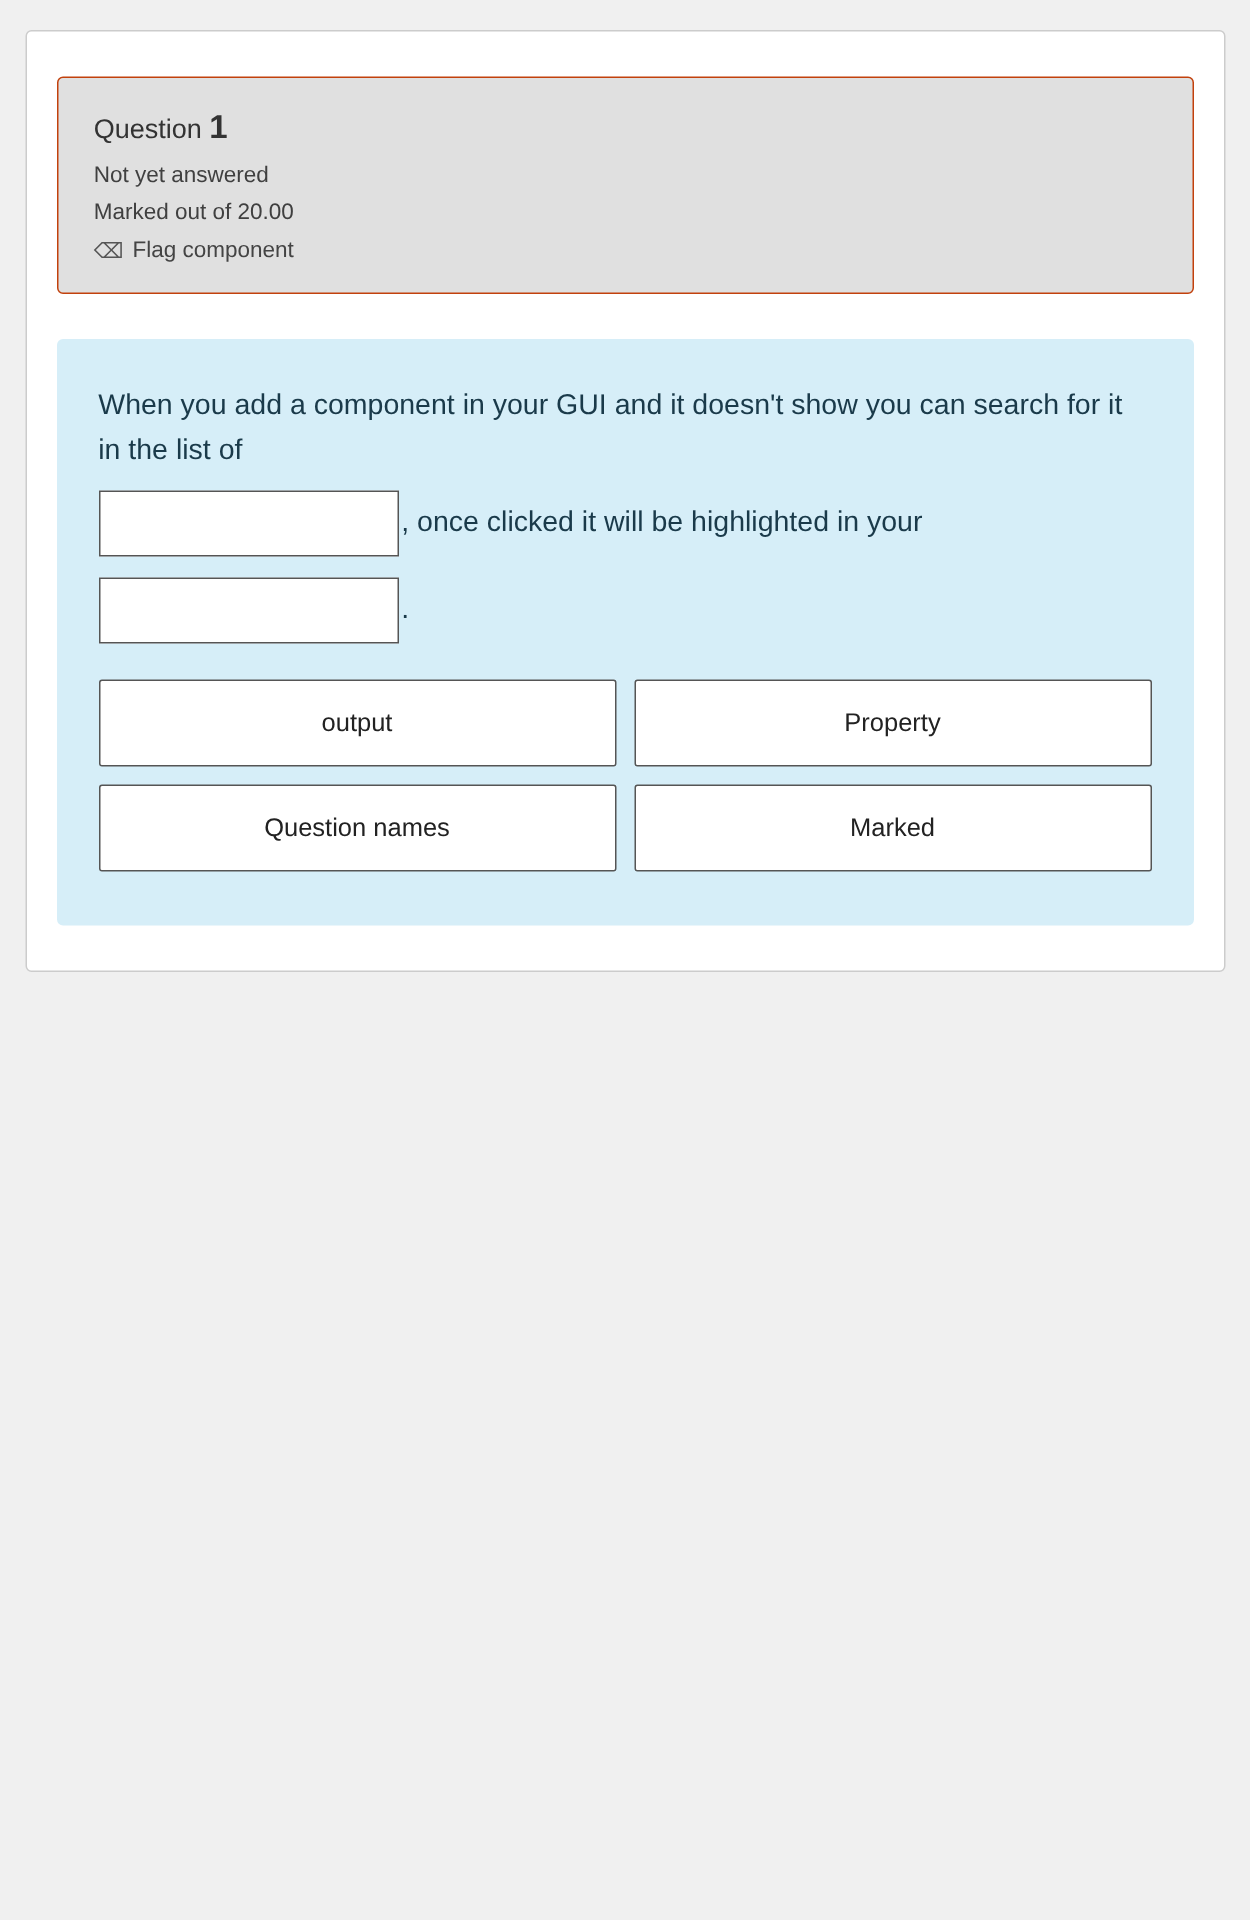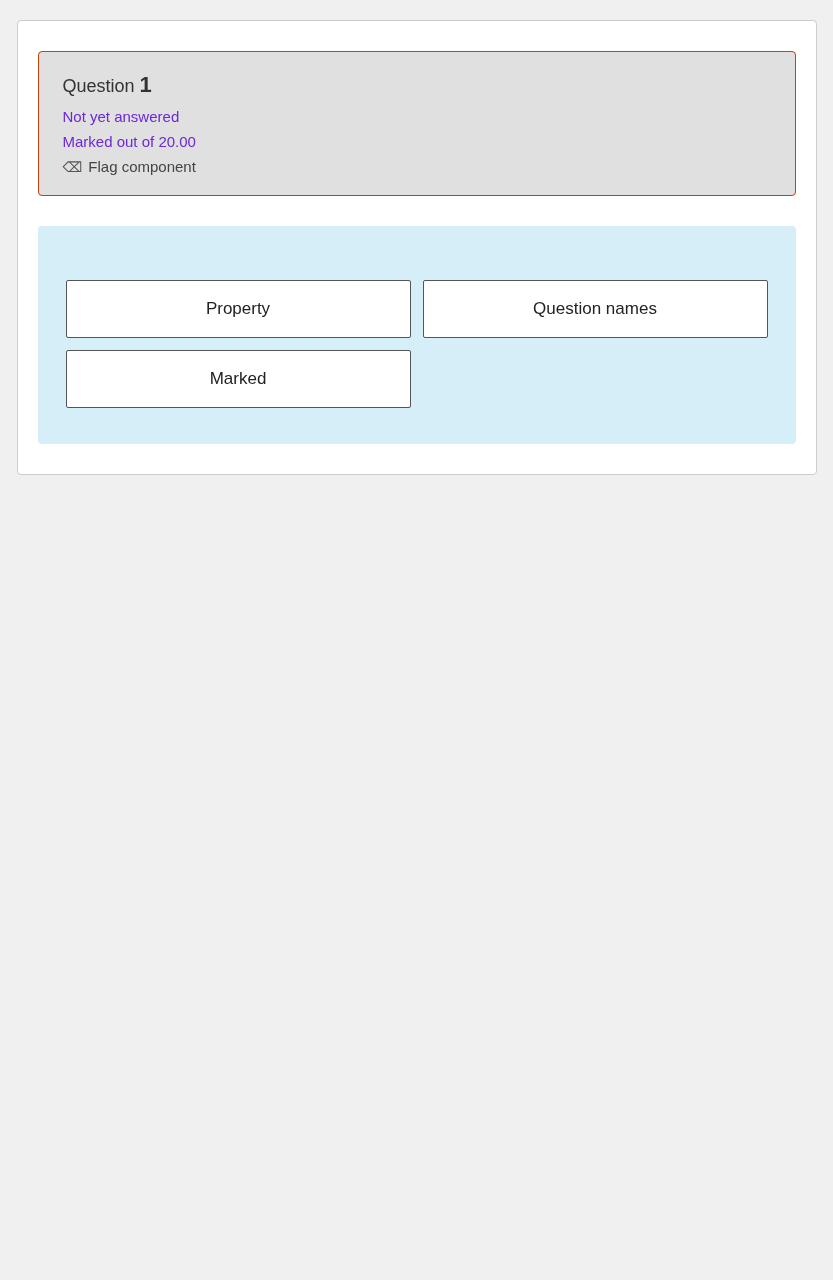--- a/index.html
+++ b/index.html
@@ -42,21 +42,21 @@
       margin-bottom: 10px;
     }
 
     .question-title strong {
       font-size: 22px;
       font-weight: bold;
     }
 
     .question-meta {
       font-size: 15px;
-      color: #6d28d9;
+      color: #404040;
       margin-bottom: 8px;
     }
 
     .flag-question {
       display: flex;
       align-items: center;
       gap: 6px;
       font-size: 15px;
       color: #444444;
       margin-top: 4px;
@@ -132,22 +132,35 @@
     <div class="question-meta">Not yet answered</div>
     <div class="question-meta">Marked out of 20.00</div>
     <div class="flag-question">
       <span class="flag-icon">⌫</span>
       <span>Flag component</span>
     </div>
   </div>
 
   <div class="question-content-box">
 
+    <div>
+      <span class="text-segment">When you add a component in your GUI and it doesn't show you can search for it in the list of</span>
+      <div class="blank-row">
+        <div class="blank-input"></div>
+        <span class="punctuation text-segment">, once clicked it will be highlighted in your</span>
+      </div>
+      <span class="text-segment"></span>
+      <div class="blank-row">
+        <div class="blank-input"></div>
+        <span class="punctuation text-segment">.</span>
+      </div>
+    </div>
 
     <div class="choices-grid">
+      <button class="choice-btn">output</button>
       <button class="choice-btn">Property</button>
       <button class="choice-btn">Question names</button>
       <button class="choice-btn">Marked</button>
     </div>
 
   </div>
 
 </div>
 
 </body></html>

